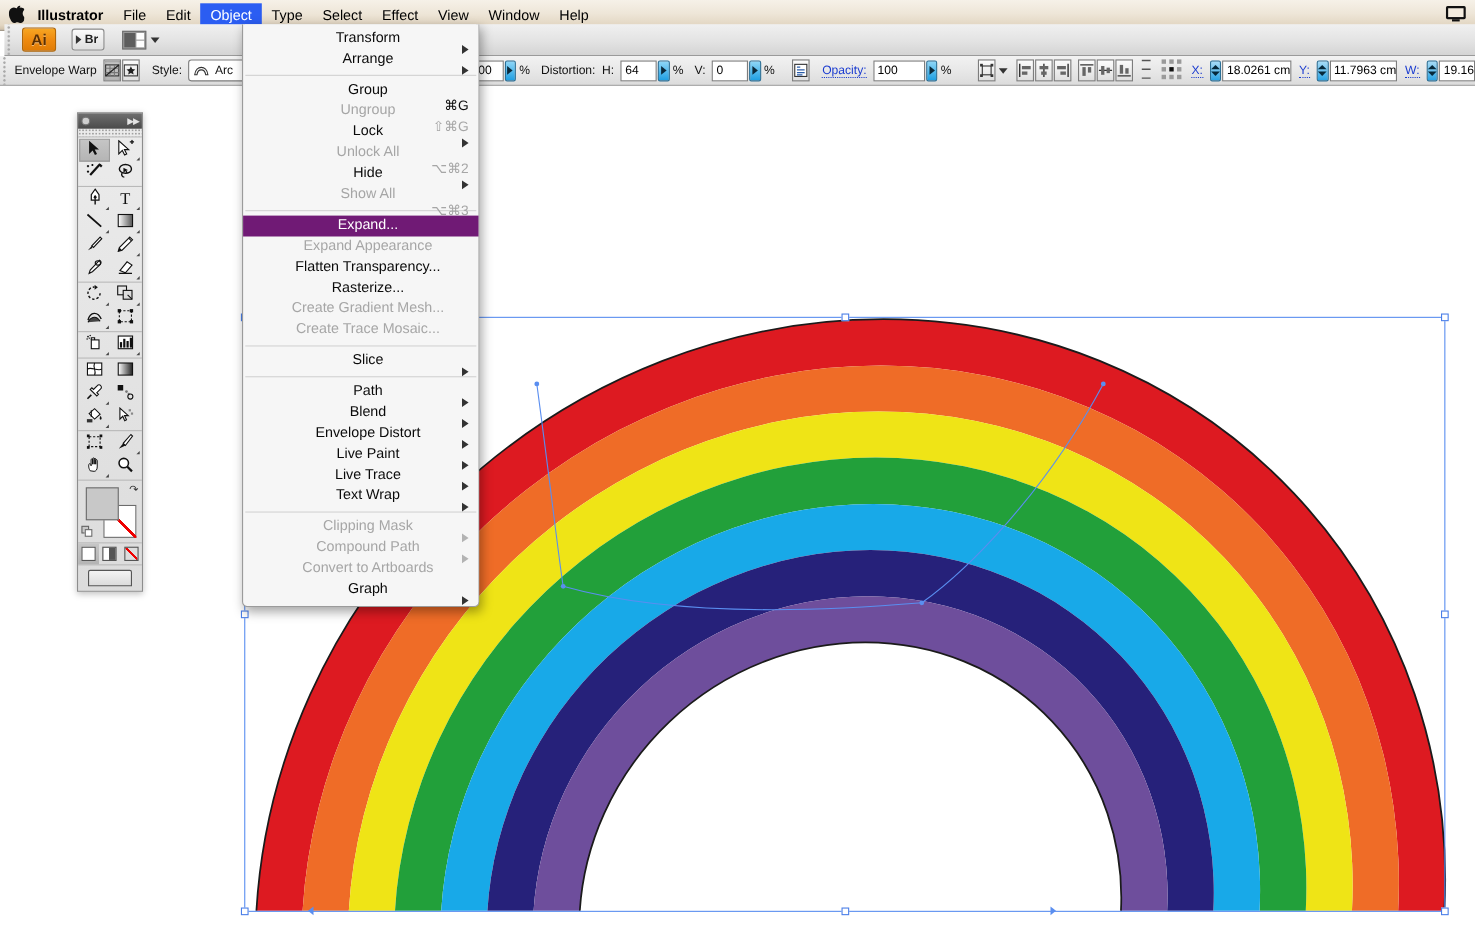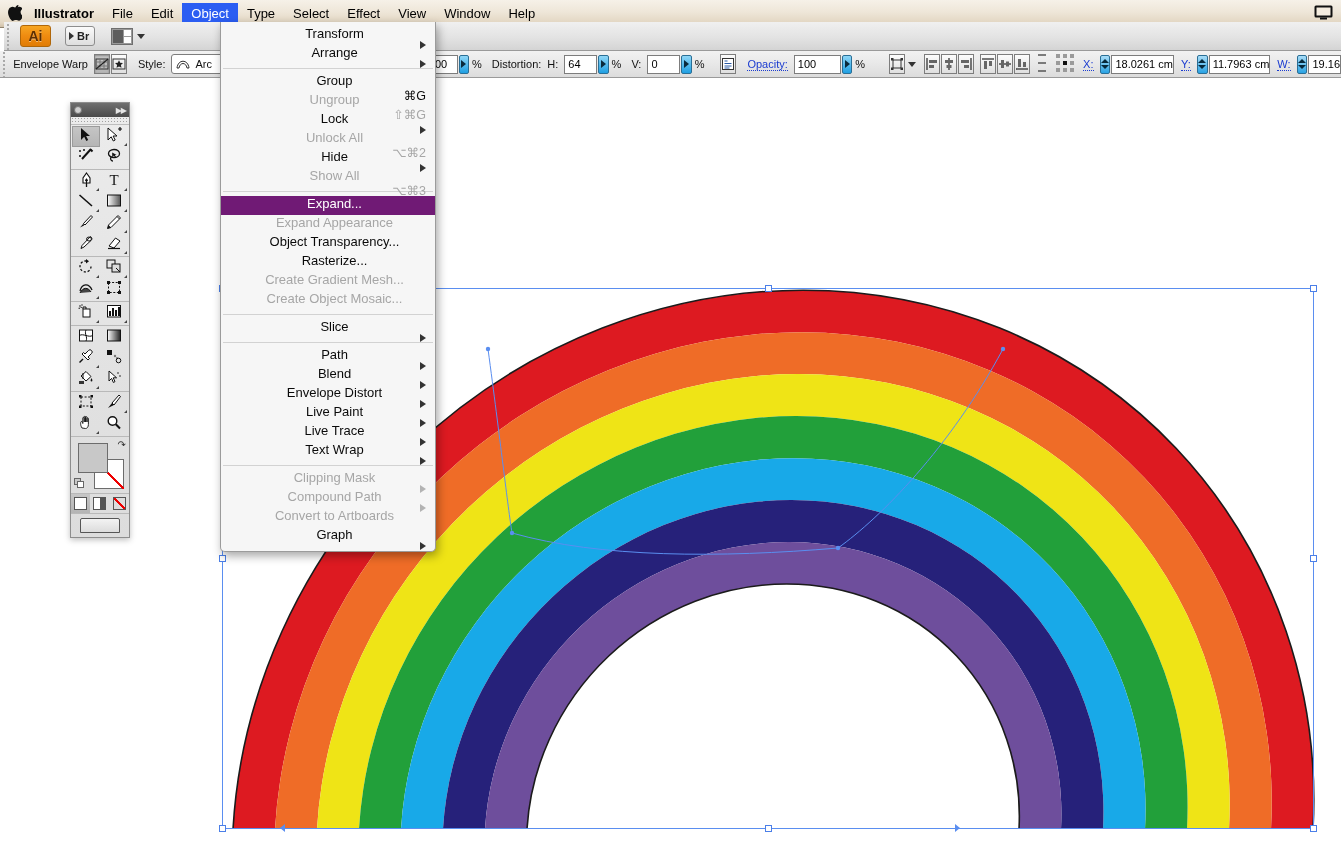--- a/index.html
+++ b/index.html
@@ -800,30 +800,30 @@
         <span class="shk">⌥⌘3</span>
       </div>
       <div class="msep"></div>
       <div class="mrow hl">
         <span>Expand...</span>
       </div>
       <div class="mrow dis">
         <span>Expand Appearance</span>
       </div>
       <div class="mrow">
-        <span>Object Transparency...</span>
+        <span>Flatten Transparency...</span>
       </div>
       <div class="mrow">
         <span>Rasterize...</span>
       </div>
       <div class="mrow dis">
         <span>Create Gradient Mesh...</span>
       </div>
       <div class="mrow dis">
-        <span>Create Object Mosaic...</span>
+        <span>Create Trace Mosaic...</span>
       </div>
       <div class="msep"></div>
       <div class="mrow">
         <span>Slice</span>
         <span class="arw"></span>
       </div>
       <div class="msep"></div>
       <div class="mrow">
         <span>Path</span>
         <span class="arw"></span>

